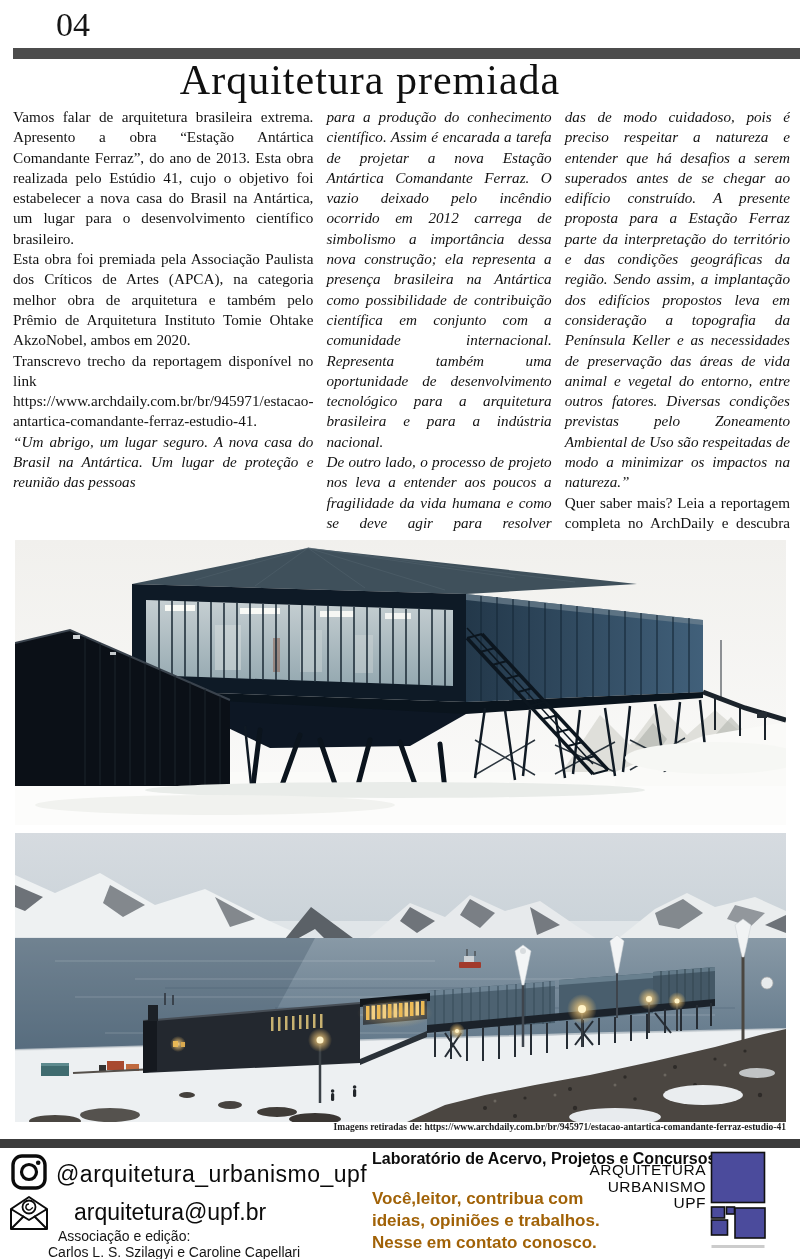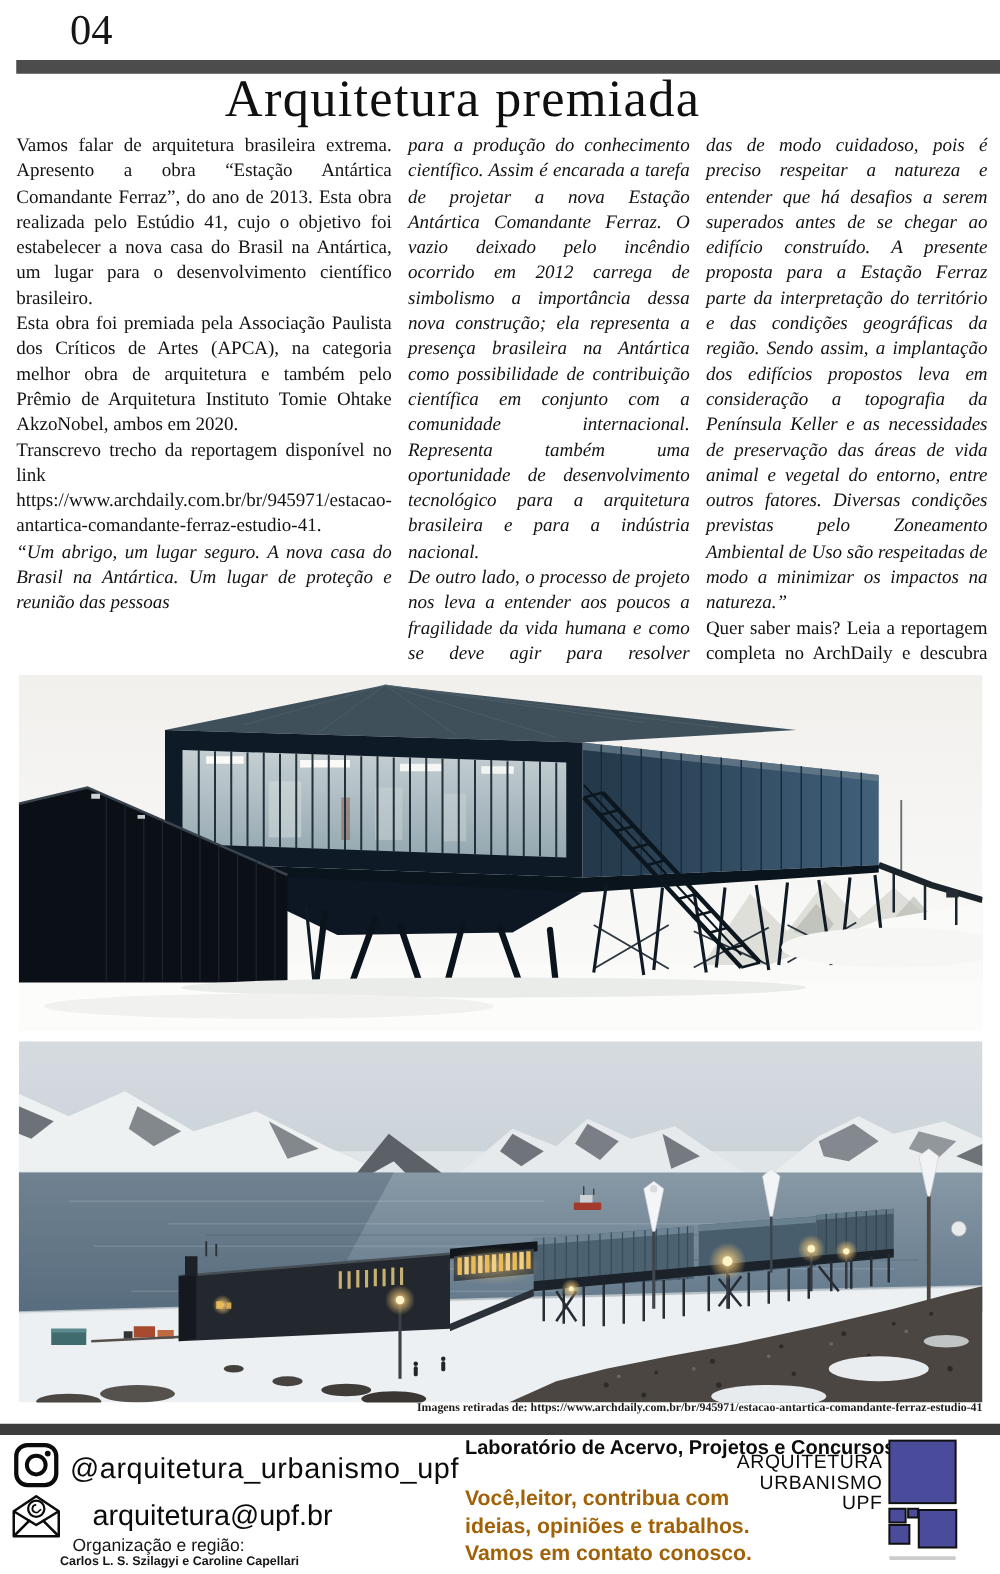--- a/index.html
+++ b/index.html
@@ -24,21 +24,21 @@
           font-weight:bold;color:#1c1c1c;}
   
   .footer-rule{left:0;top:1139px;width:800px;height:9px;background:#3c3c3c;}
   .ig-icon{left:10px;top:1153px;width:38px;height:38px;}
   .ig-handle{left:56px;top:1161px;font-family:"Liberation Sans",sans-serif;
              font-size:23px;color:#0b0b0b;letter-spacing:.5px;}
   .mail-icon{left:8px;top:1194px;width:42px;height:38px;}
   .mail-text{left:56px;top:1199px;font-family:"Liberation Sans",sans-serif;
              font-size:23px;color:#0b0b0b;margin-left:18px;}
   .org-label{left:58px;top:1228px;font-family:"Liberation Sans",sans-serif;font-size:14px;color:#151515;}
-  .org-names{left:48px;top:1244px;font-family:"Liberation Sans",sans-serif;font-size:10px;color:#151515;font-weight:bold;}
+  .org-names{left:48px;top:1244px;font-family:"Liberation Sans",sans-serif;font-size:14px;color:#151515;}
   .lab-title{left:372px;top:1150px;font-family:"Liberation Sans",sans-serif;
              font-size:16px;font-weight:bold;color:#0c0c0c;}
   .cta{left:372px;top:1188px;font-family:"Liberation Sans",sans-serif;
        font-size:17px;font-weight:bold;line-height:22px;color:#a16207;}
   .laproc-text{left:430px;top:1162px;width:276px;text-align:right;
                font-family:"Liberation Sans",sans-serif;color:#0a0a0a;}
   .laproc-text .wordmark{font-size:30px;line-height:30px;letter-spacing:1px;}
   .laproc-text .sub{font-size:15.5px;line-height:16.5px;letter-spacing:.5px;}
   .laproc-logo{left:710px;top:1151px;width:58px;height:100px;}
 </style>
@@ -344,28 +344,28 @@
 <svg class="abs mail-icon" viewBox="0 0 42 38" xmlns="http://www.w3.org/2000/svg">
   <g fill="none" stroke="#0b0b0b" stroke-width="2" stroke-linejoin="round">
     <path d="M3 15 L21 3 L39 15 L39 35 L3 35 Z" fill="#ffffff"></path>
     <path d="M3 15 L21 26 L39 15"></path>
     <path d="M3 35 L16 22 M39 35 L26 22"></path>
     <circle cx="21" cy="13" r="6.5" stroke-width="1.8"></circle>
     <path d="M21 10 a3 3 0 1 0 2.5 4.5 l1.5 -1" stroke-width="1.4"></path>
   </g>
 </svg>
 <div class="abs mail-text">arquitetura@upf.br</div>
-<div class="abs org-label">Organização e região:</div>
+<div class="abs org-label">Associação e edição:</div>
 <div class="abs org-names">Carlos L. S. Szilagyi e Caroline Capellari</div>
 
 <div class="abs lab-title">Laboratório de Acervo, Projetos e Concursos</div>
 <div class="abs cta">
   <div>Você,leitor, contribua com</div>
   <div>ideias, opiniões e trabalhos.</div>
-  <div>Vamos em contato conosco.</div>
+  <div>Nesse em contato conosco.</div>
 </div>
 
 <div class="abs laproc-text">
   <div class="sub">ARQUITETURA</div>
   <div class="sub">URBANISMO</div>
   <div class="sub">UPF</div>
 </div>
 
 <svg class="abs laproc-logo" viewBox="0 0 58 100" xmlns="http://www.w3.org/2000/svg">
   <g fill="#4b4b9c" stroke="#111111" stroke-width="1.6">

